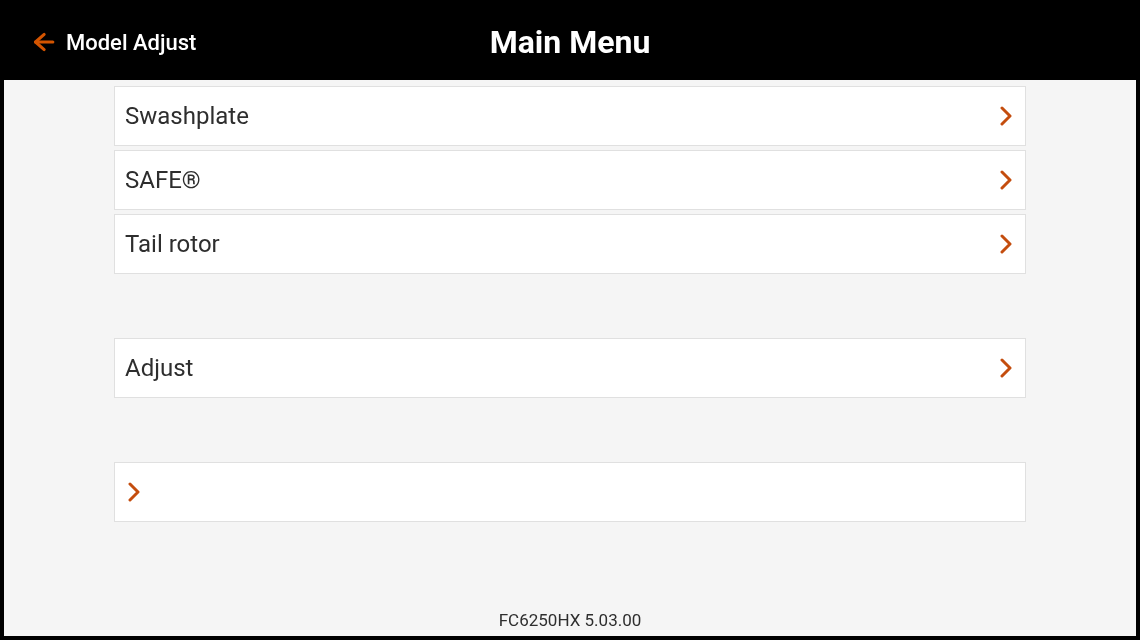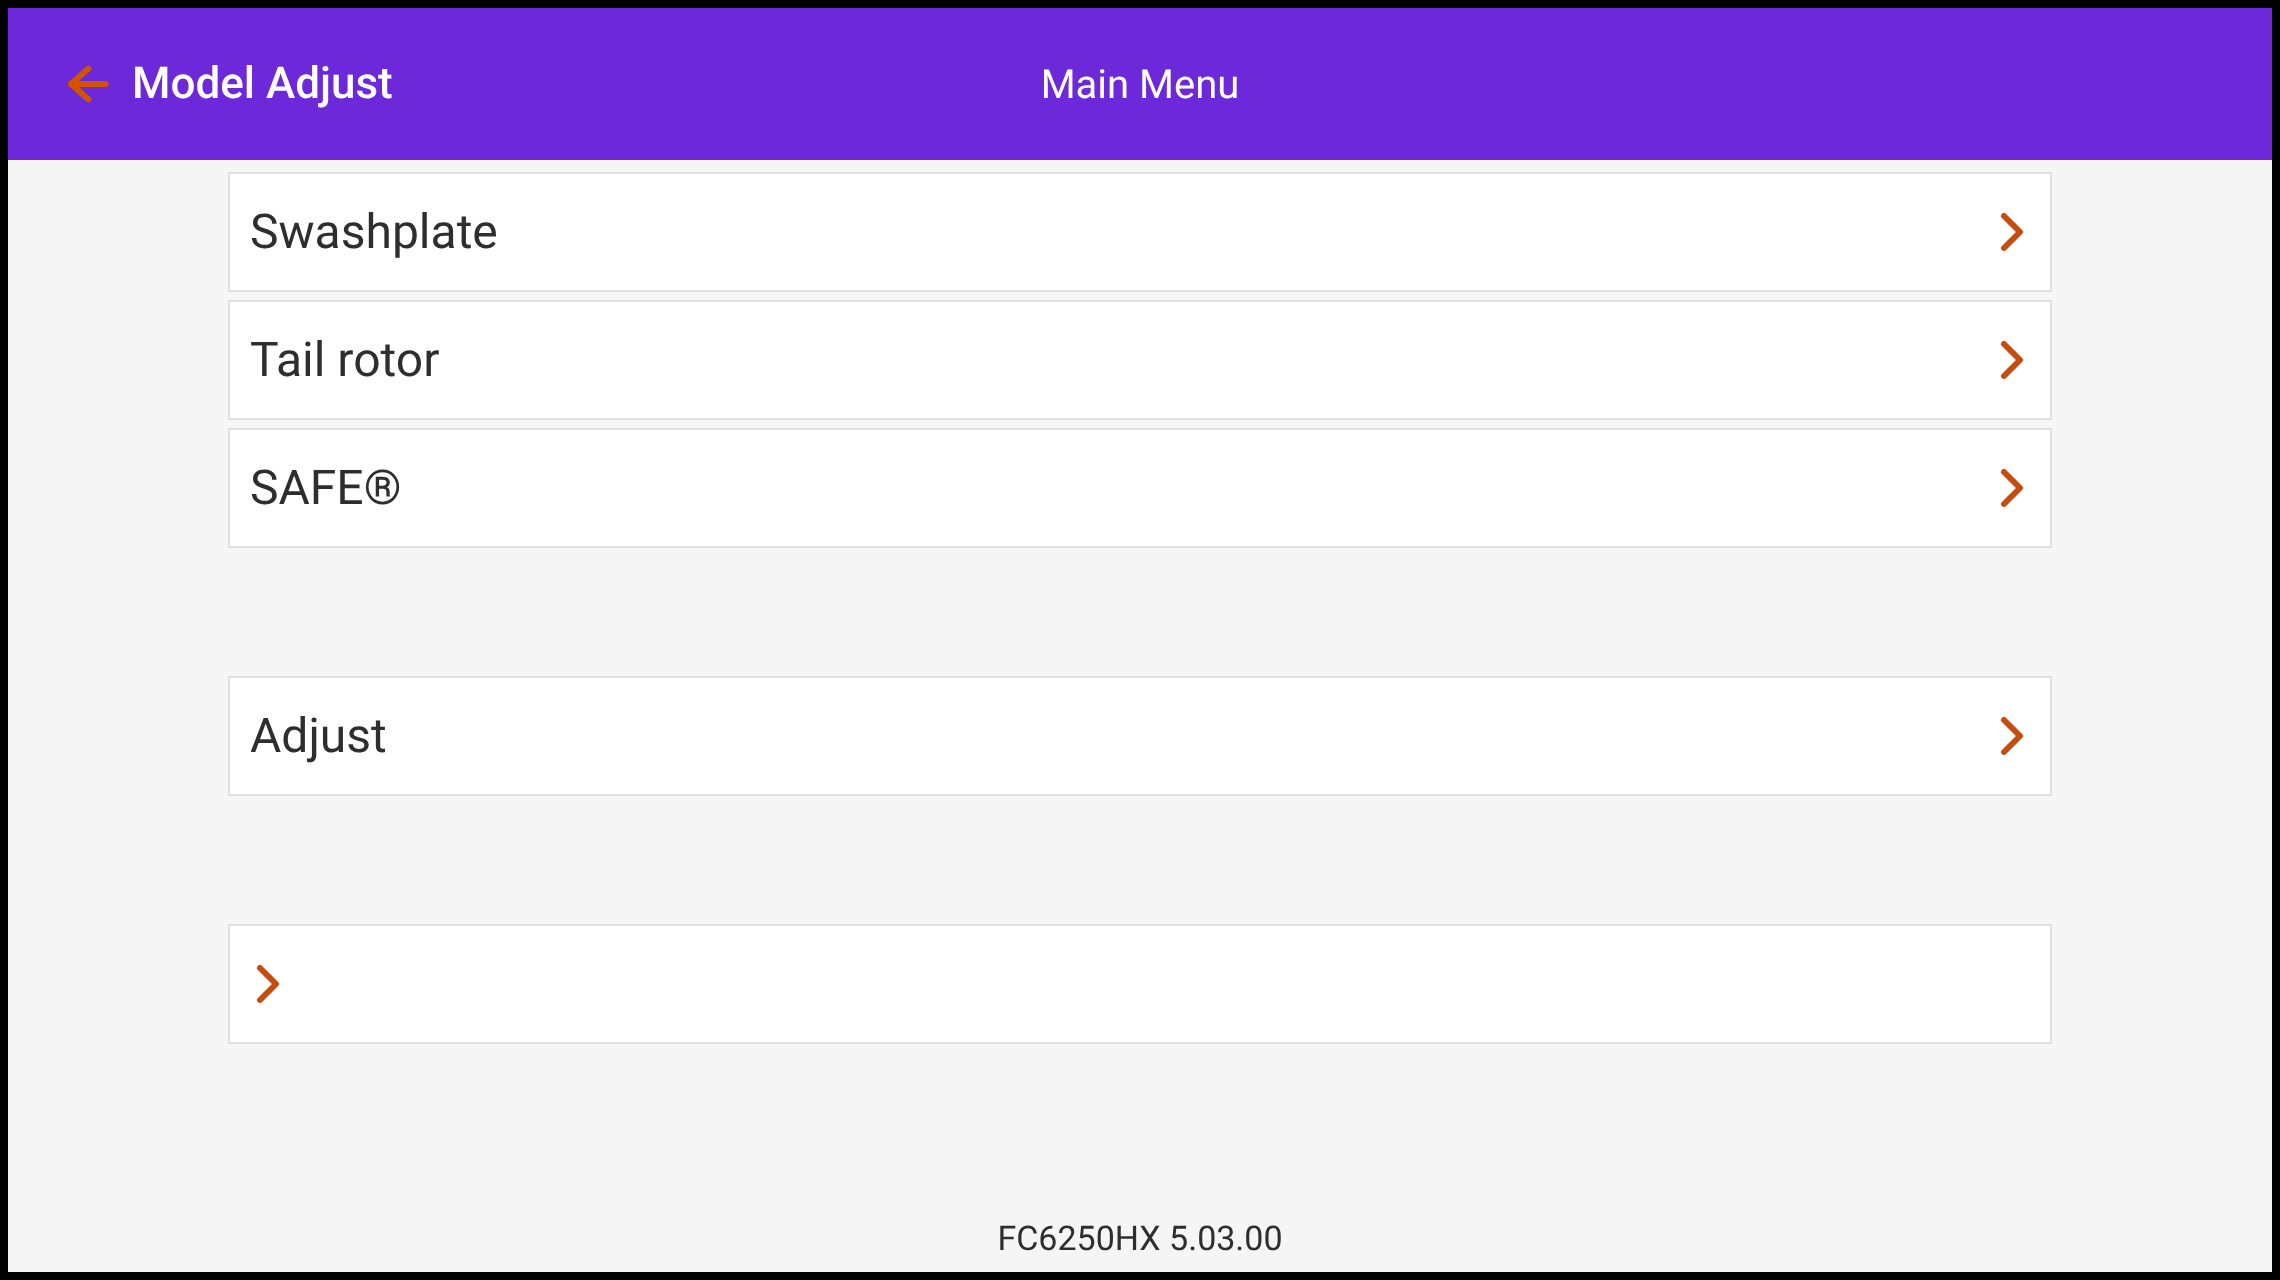--- a/index.html
+++ b/index.html
@@ -16,21 +16,21 @@
     }
     .frame {
       width: 1140px;
       height: 640px;
       background: #f5f5f5;
       border: 4px solid #000;
       display: flex;
       flex-direction: column;
     }
     .header {
-      background: #6d28d9;
+      background: #000000;
       height: 76px;
       display: flex;
       align-items: center;
       position: relative;
       padding: 0 24px;
     }
     .back-group {
       display: flex;
       align-items: center;
       gap: 10px;
@@ -53,22 +53,22 @@
     .back-label {
       color: #fff;
       font-size: 22px;
       font-weight: 500;
     }
     .title {
       position: absolute;
       left: 50%;
       transform: translateX(-50%);
       color: #fff;
-      font-size: 20px;
-      font-weight: 400;
+      font-size: 32px;
+      font-weight: 700;
     }
     .content {
       flex: 1;
       display: flex;
       flex-direction: column;
       padding: 0 110px;
       position: relative;
     }
     .menu-group {
       display: flex;
@@ -144,29 +144,29 @@
     <div class="menu-group">
       <div class="menu-item">
         <span class="menu-item-label">Swashplate</span>
         <span class="chevron">
           <svg viewBox="0 0 12 20" width="12" height="20">
               <polyline points="2,2 10,10 2,18"></polyline>
             </svg>
         </span>
       </div>
       <div class="menu-item">
+        <span class="menu-item-label">SAFE®</span>
+        <span class="chevron">
+          <svg viewBox="0 0 12 20" width="12" height="20">
+              <polyline points="2,2 10,10 2,18"></polyline>
+            </svg>
+        </span>
+      </div>
+      <div class="menu-item">
         <span class="menu-item-label">Tail rotor</span>
-        <span class="chevron">
-          <svg viewBox="0 0 12 20" width="12" height="20">
-              <polyline points="2,2 10,10 2,18"></polyline>
-            </svg>
-        </span>
-      </div>
-      <div class="menu-item">
-        <span class="menu-item-label">SAFE®</span>
         <span class="chevron">
           <svg viewBox="0 0 12 20" width="12" height="20">
               <polyline points="2,2 10,10 2,18"></polyline>
             </svg>
         </span>
       </div>
     </div>
 
     <div class="group-spacer"></div>
 

